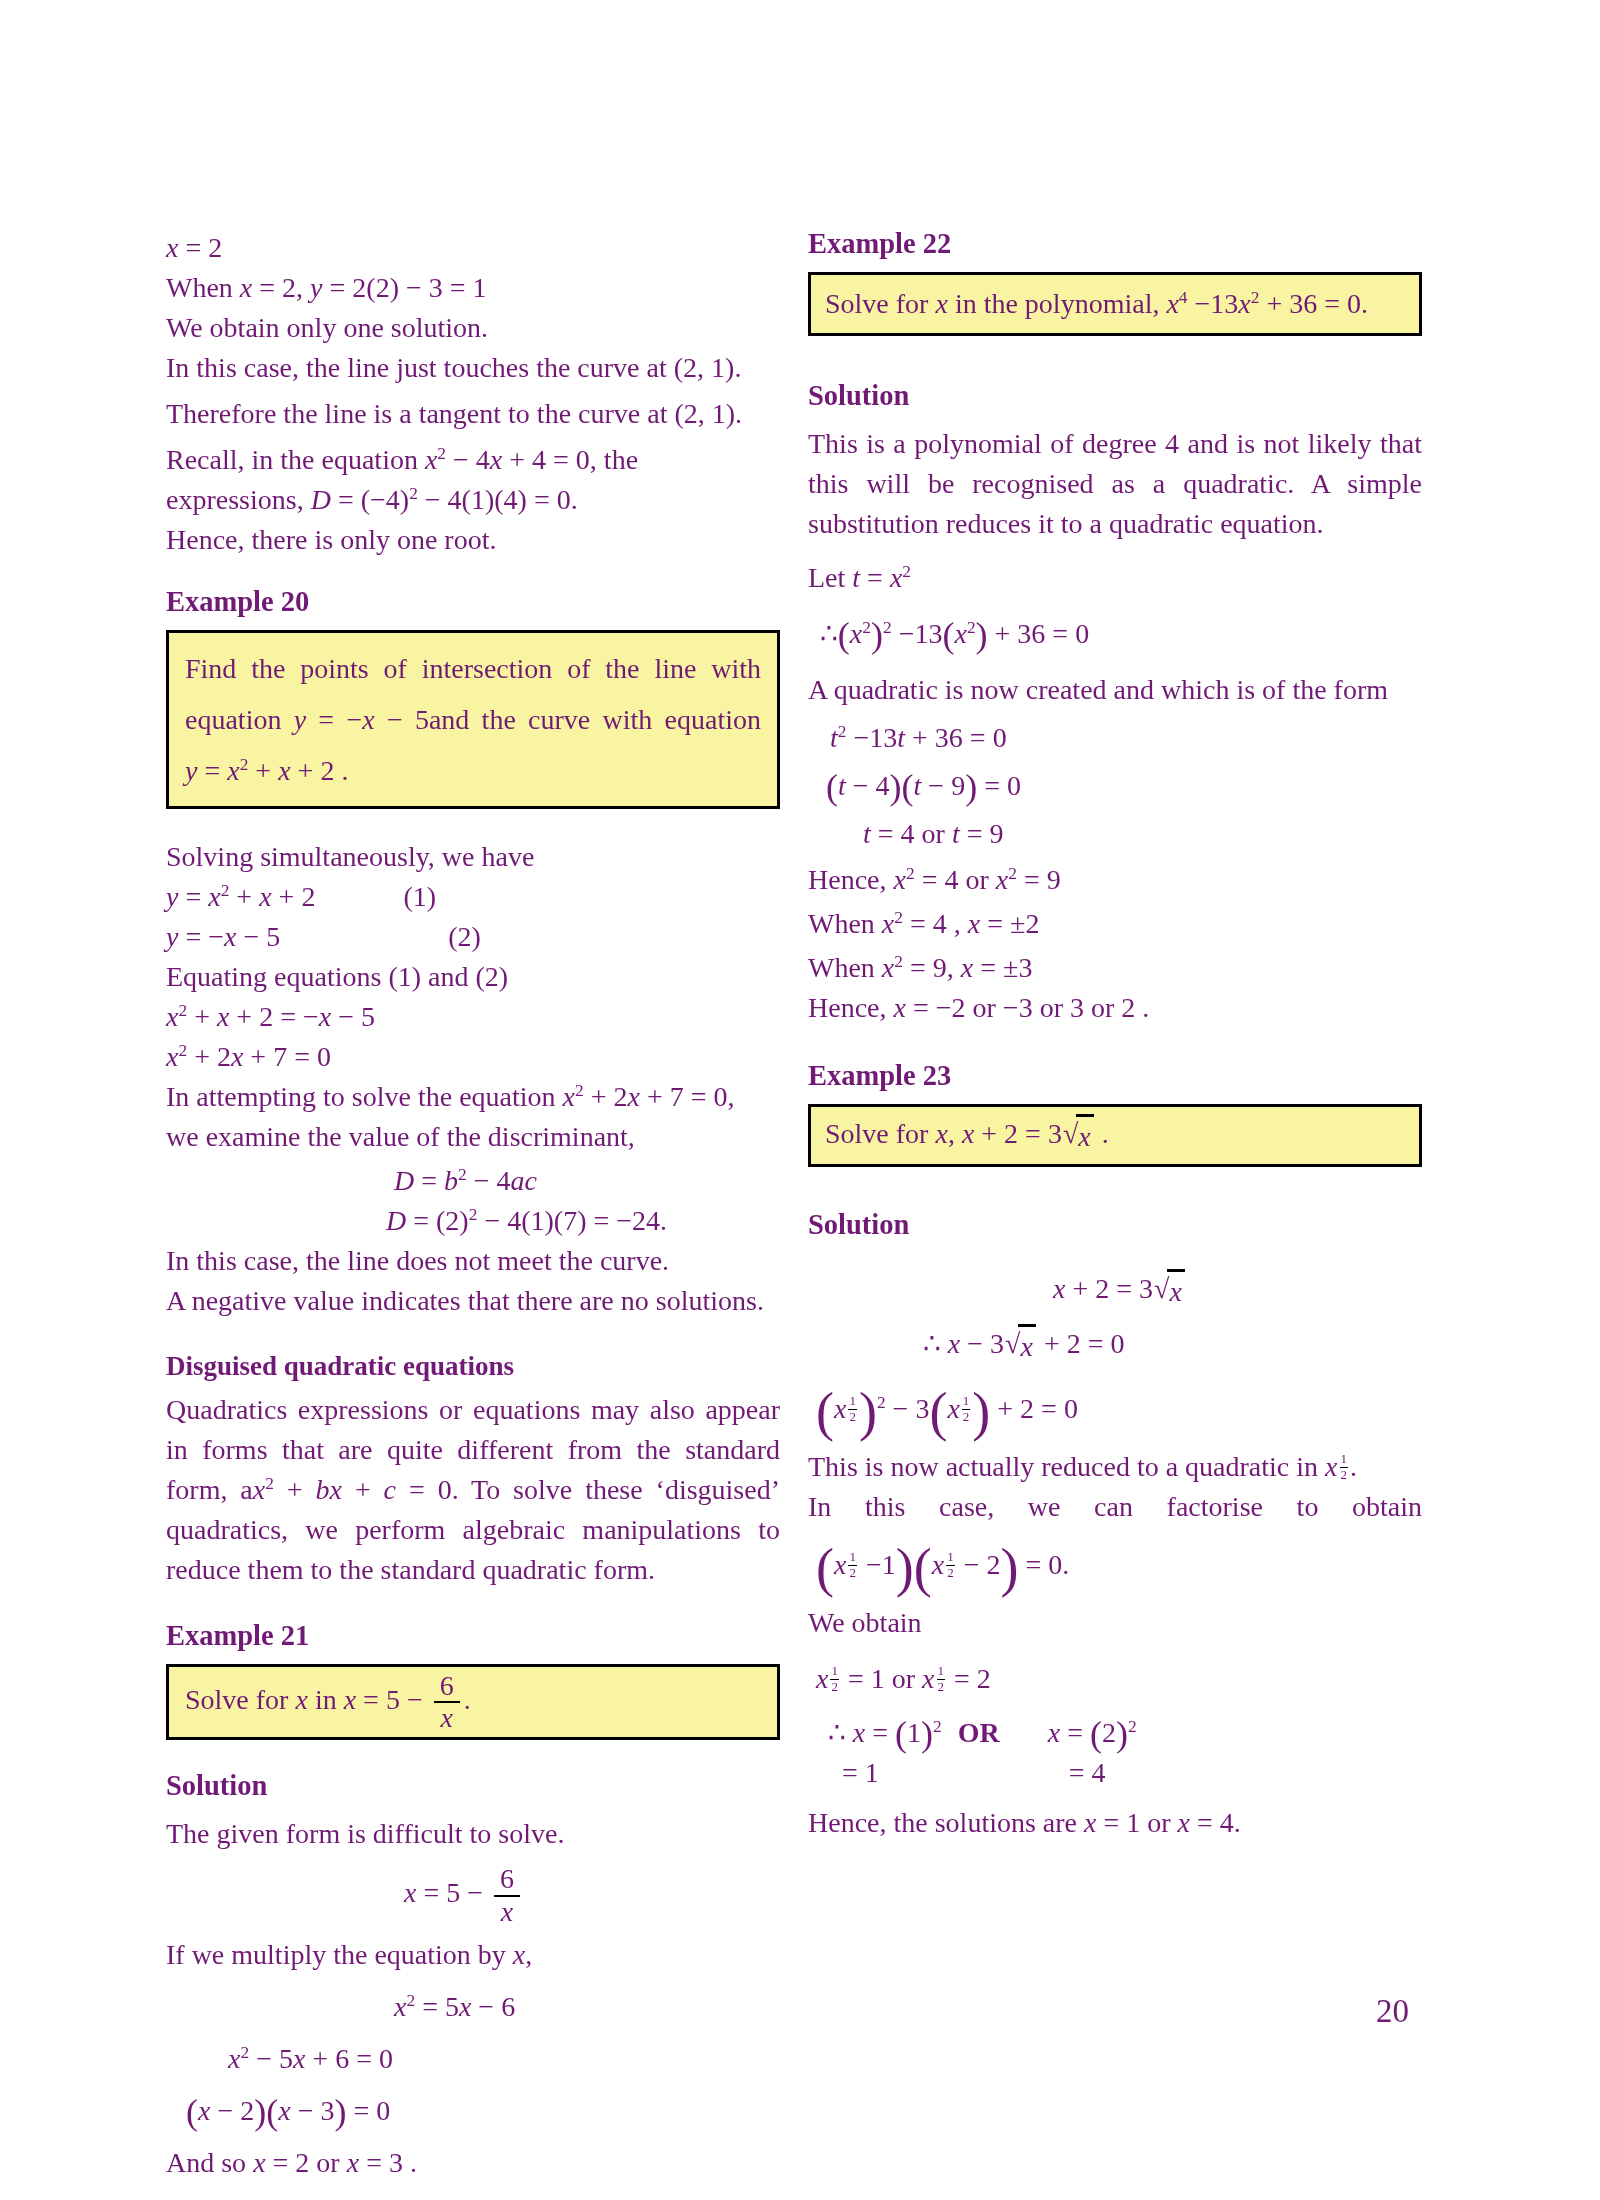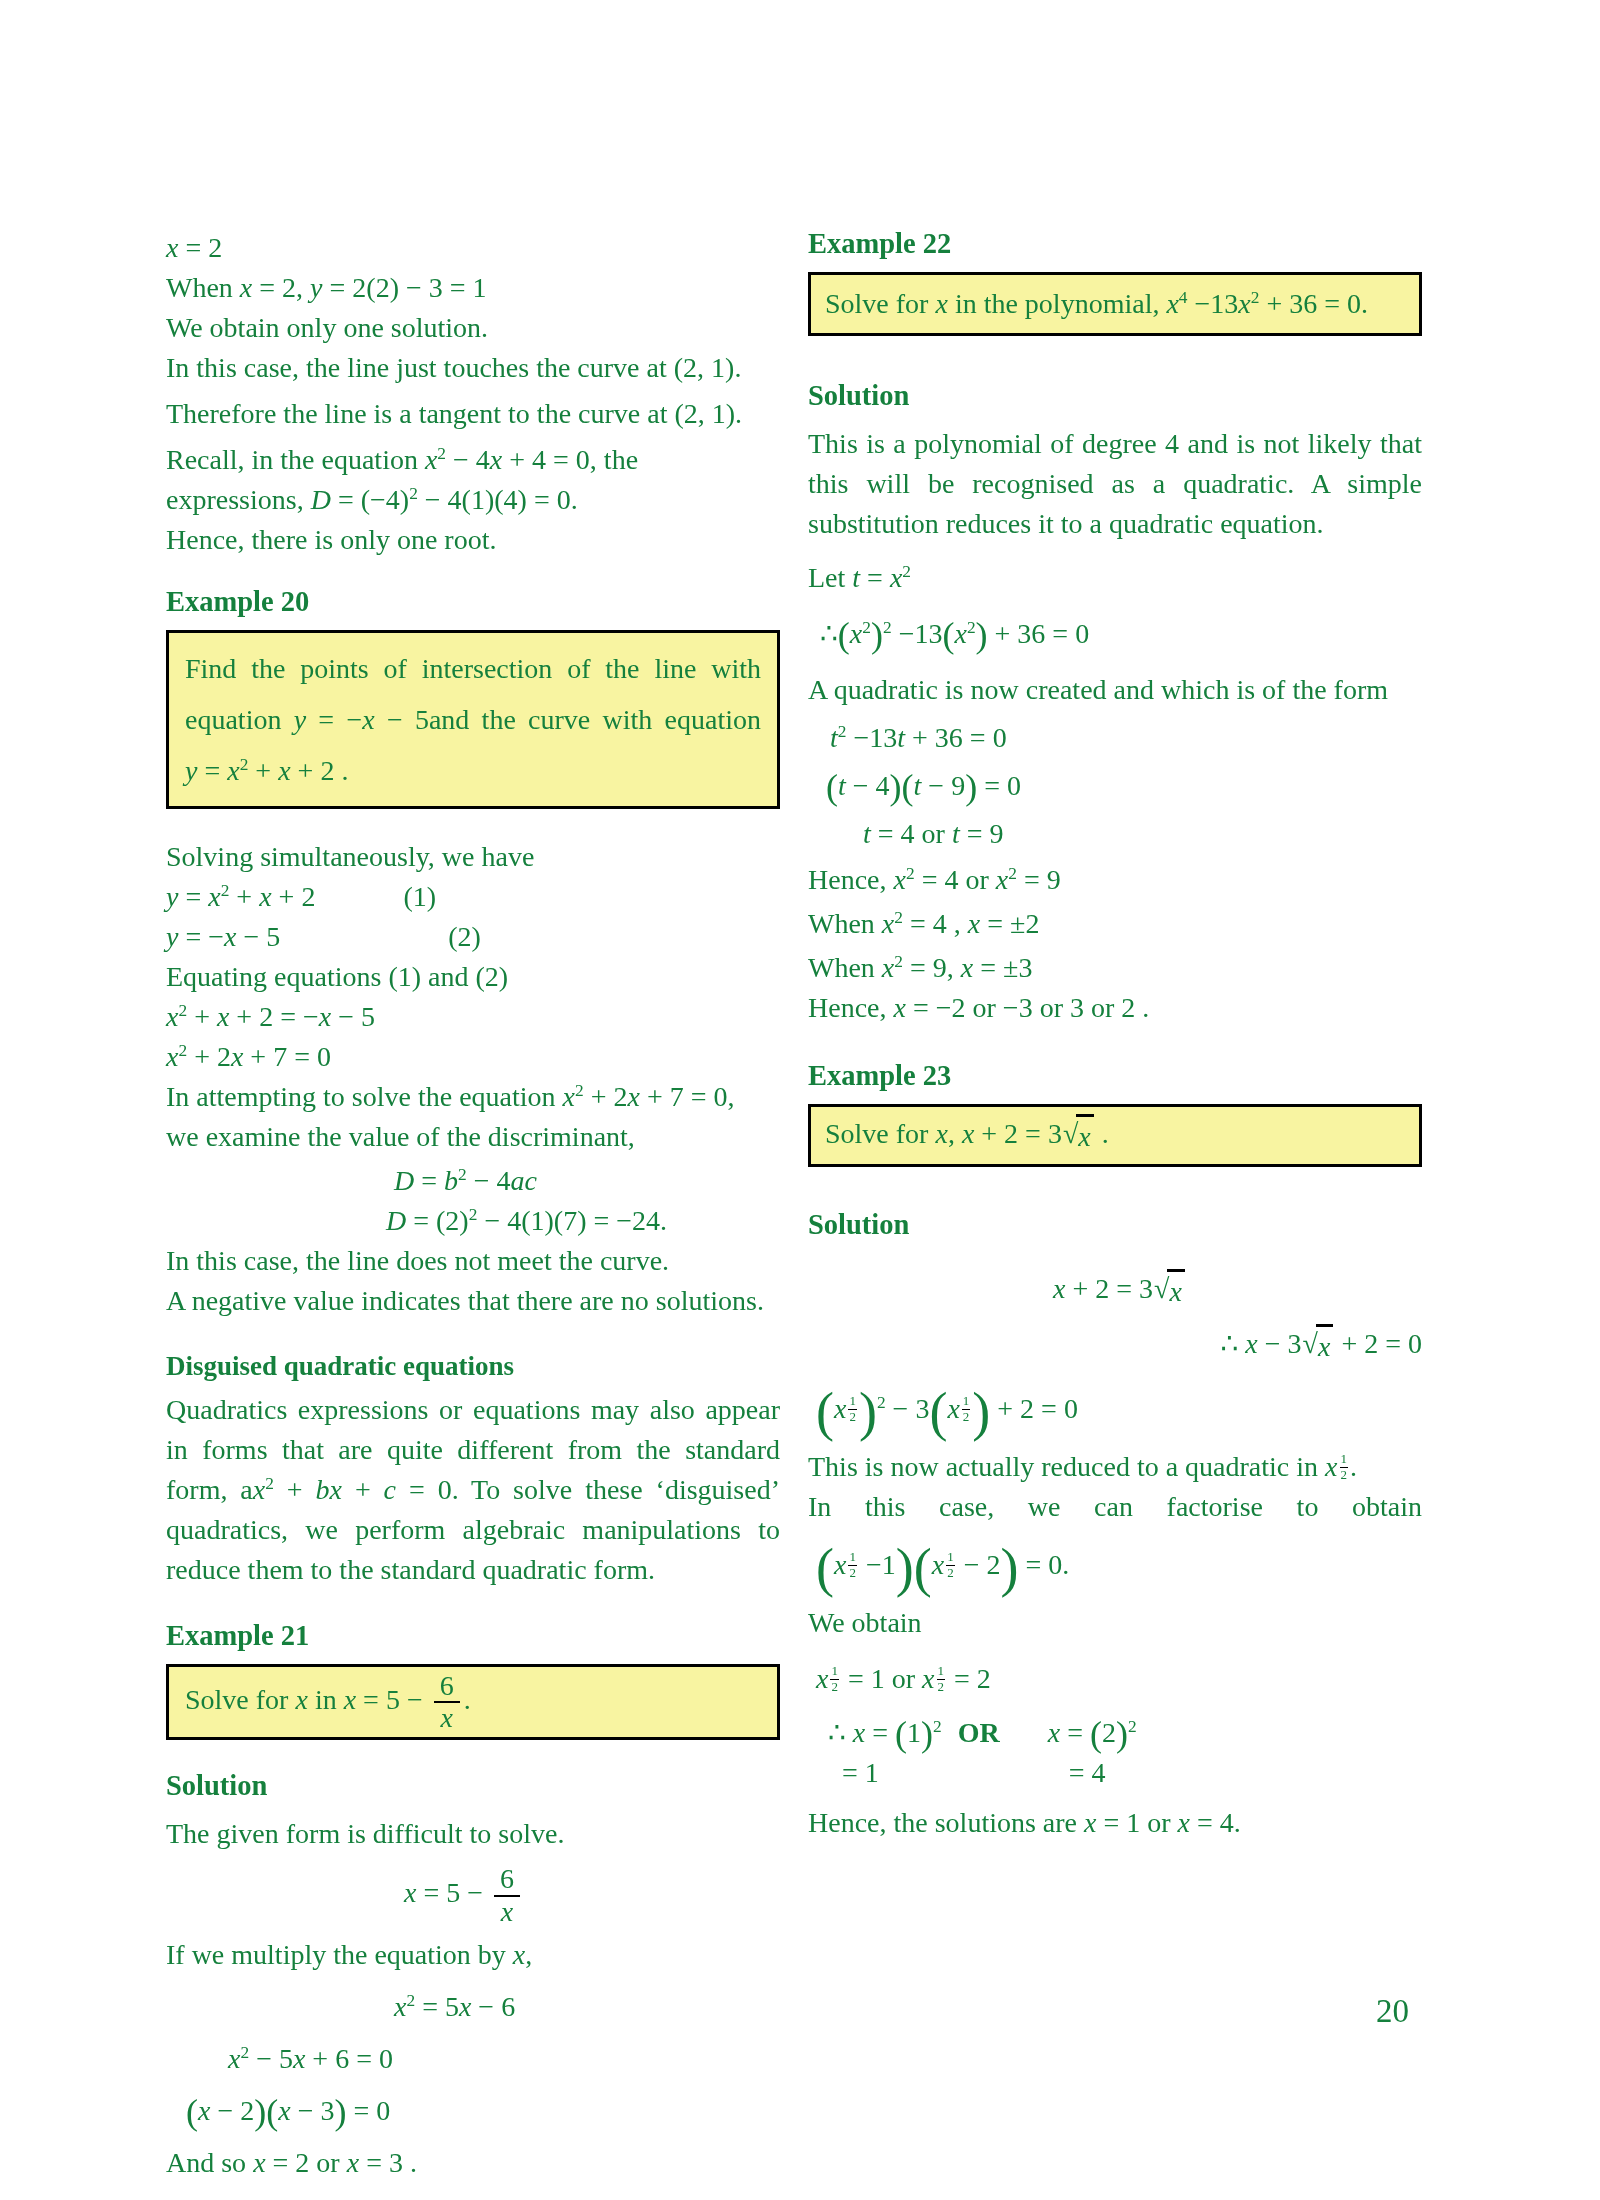--- a/index.html
+++ b/index.html
@@ -1,17 +1,17 @@
 <!DOCTYPE html>
 <html><head>
 <meta charset="utf-8">
 <style>
   html,body{margin:0;padding:0;background:#ffffff;}
   .page{position:relative;width:1600px;height:2200px;background:#fff;
-        font-family:"Liberation Serif",serif;font-size:28px;color:#15803d;overflow:hidden;}
+        font-family:"Liberation Serif",serif;font-size:28px;color:#701a75;overflow:hidden;}
   .col{position:absolute;top:228px;width:614px;}
   .col-left{left:166px;}
   .col-right{left:808px;}
   .col > :first-child{margin-top:0;}
   .ln{line-height:40px;}
   .ex-h{font-size:28.5px;font-weight:700;margin:26px 0 12px;}
   .sec-h{font-size:27px;font-weight:700;margin:30px 0 8px;}
   .sol-h{font-size:28.5px;font-weight:700;margin:30px 0 12px;}
   .ybox{background:#F8F4A1;border:3px solid #000;}
   .box20{padding:10px 16px;}
@@ -125,21 +125,21 @@
             <span class="rt">√</span>
             <span class="rad mi">x</span>
           </span><span> .</span></div>
     </div>
 
     <h3 class="sol-h" style="margin-top:42px;">Solution</h3>
     <div class="ln" style="margin:28px 0 12px 245px;"><span class="mi">x</span><span> + 2 = 3</span><span class="sqrt">
           <span class="rt">√</span>
           <span class="rad mi">x</span>
         </span></div>
-    <div class="ln" style="margin:12px 0 12px 115px;text-align:right;"><span>∴ </span><span class="mi">x</span><span> − 3</span><span class="sqrt">
+    <div class="ln" style="margin:12px 0 12px 115px;"><span>∴ </span><span class="mi">x</span><span> − 3</span><span class="sqrt">
           <span class="rt">√</span>
           <span class="rad mi">x</span>
         </span><span> + 2 = 0</span></div>
     <div class="ln" style="margin:22px 0 18px 8px;"><span class="p2">(</span><span class="mi">x</span><span class="supfrac">
           <span class="fn">1</span>
           <span class="fd">2</span>
         </span><span class="p2">)</span><sup>2</sup><span> − 3</span><span class="p2">(</span><span class="mi">x</span><span class="supfrac">
           <span class="fn">1</span>
           <span class="fd">2</span>
         </span><span class="p2">)</span><span> + 2 = 0</span></div>

